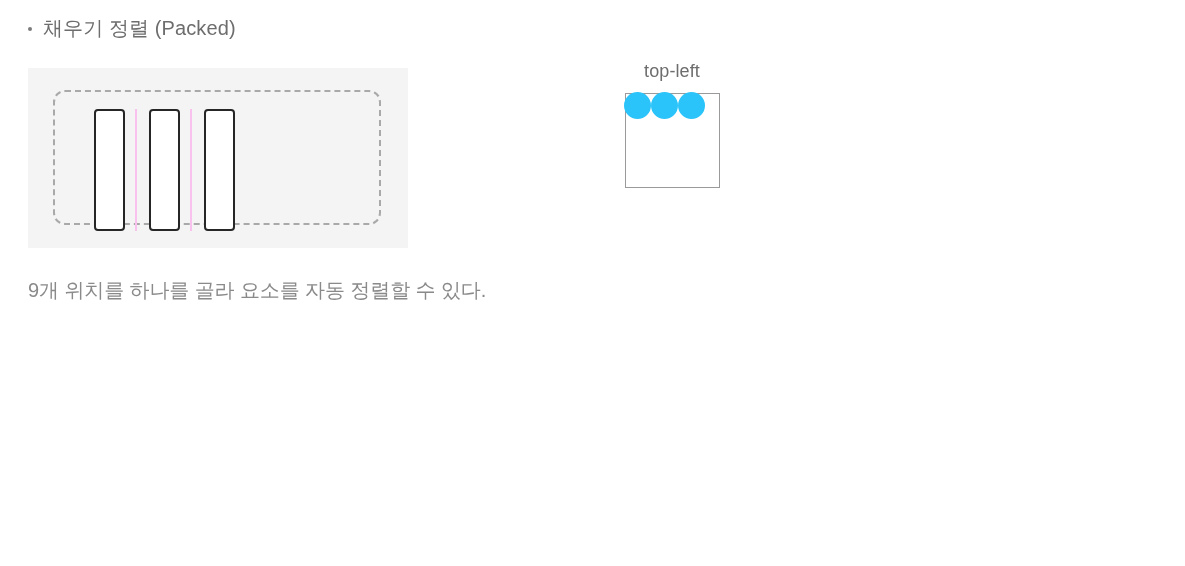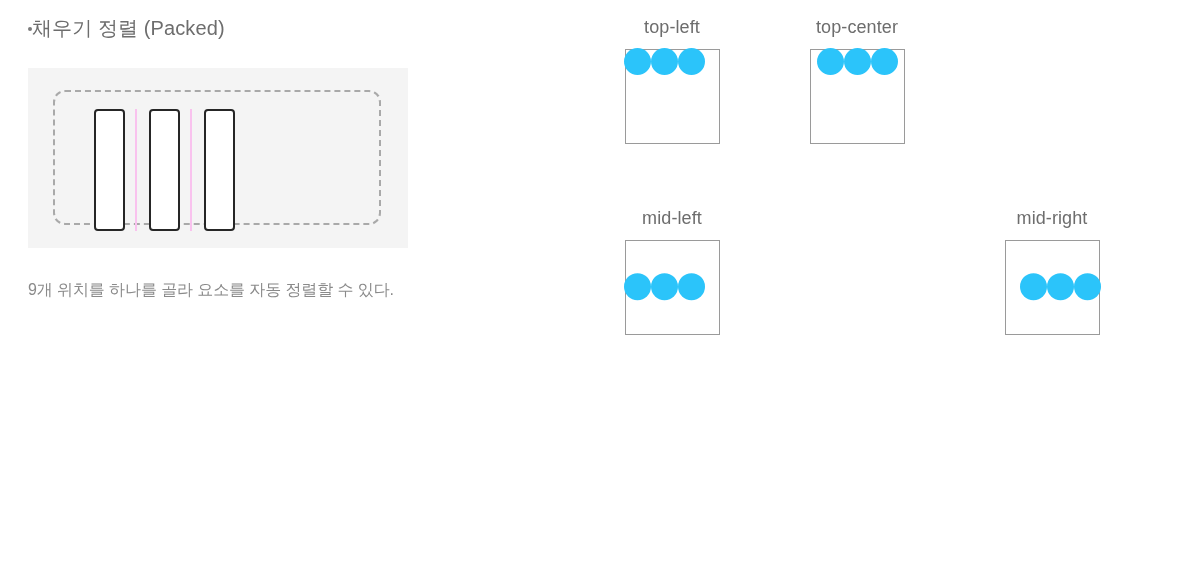--- a/index.html
+++ b/index.html
@@ -24,21 +24,21 @@
     width: 560px;
     height: 566px;
   }
 
   #bullet-heading {
     position: absolute;
     left: 28px;
     top: 14px;
     display: flex;
     align-items: flex-start;
-    gap: 0;
+    gap: 11px;
   }
   #bullet-heading .bullet-dot {
     width: 4px;
     height: 4px;
     border-radius: 50%;
     background: #7b7b7b;
     margin-top: 13px;
     flex: none;
   }
   #bullet-heading .heading-text {
@@ -90,21 +90,21 @@
   }
   #packed-divider-1 { left: 80px; }
   #packed-divider-2 { left: 135px; }
 
   
   #packed-description {
     position: absolute;
     left: 28px;
     top: 277px;
     width: 520px;
-    font-size: 16px;
+    font-size: 20px;
     line-height: 26px;
     color: #8a8a8a;
     letter-spacing: -0.1px;
   }
   #packed-description .desc-line {
     display: block;
     white-space: nowrap;
   }
 
   
@@ -120,20 +120,21 @@
     width: 100px;
   }
   .cell-label {
     font-size: 18px;
     line-height: 22px;
     color: #6d6d6d;
     text-align: center;
     white-space: nowrap;
     margin-bottom: 11px;
     letter-spacing: 0.1px;
+    margin-top: 44px;
   }
   .cell-box {
     position: relative;
     width: 95px;
     height: 95px;
     border: 1px solid #9a9a9a;
     background: #ffffff;
     box-sizing: border-box;
     margin: 0 auto;
   }
@@ -200,43 +201,13 @@
     <div class="grid-cell row-0 col-0">
       <div class="cell-label">top-left</div>
       <div class="cell-box vpos-top hpos-left">
         <div class="dot-row">
           <span class="dot" style="background: rgb(43, 196, 250);"></span>
           <span class="dot" style="background: rgb(43, 196, 250);"></span>
           <span class="dot" style="background: rgb(43, 196, 250);"></span>
         </div>
       </div>
     </div>
-    <div class="grid-cell row-0 col-1">
-      <div class="cell-label">top-center</div>
-      <div class="cell-box vpos-top hpos-center">
-        <div class="dot-row">
-          <span class="dot" style="background: rgb(43, 196, 250);"></span>
-          <span class="dot" style="background: rgb(43, 196, 250);"></span>
-          <span class="dot" style="background: rgb(43, 196, 250);"></span>
-        </div>
-      </div>
-    </div>
-    <div class="grid-cell row-1 col-0">
-      <div class="cell-label">mid-left</div>
-      <div class="cell-box vpos-middle hpos-left">
-        <div class="dot-row">
-          <span class="dot" style="background: rgb(43, 196, 250);"></span>
-          <span class="dot" style="background: rgb(43, 196, 250);"></span>
-          <span class="dot" style="background: rgb(43, 196, 250);"></span>
-        </div>
-      </div>
-    </div>
-    <div class="grid-cell row-1 col-2">
-      <div class="cell-label">mid-right</div>
-      <div class="cell-box vpos-middle hpos-right">
-        <div class="dot-row">
-          <span class="dot" style="background: rgb(43, 196, 250);"></span>
-          <span class="dot" style="background: rgb(43, 196, 250);"></span>
-          <span class="dot" style="background: rgb(43, 196, 250);"></span>
-        </div>
-      </div>
-    </div>
   </div>
 
 </body></html>

